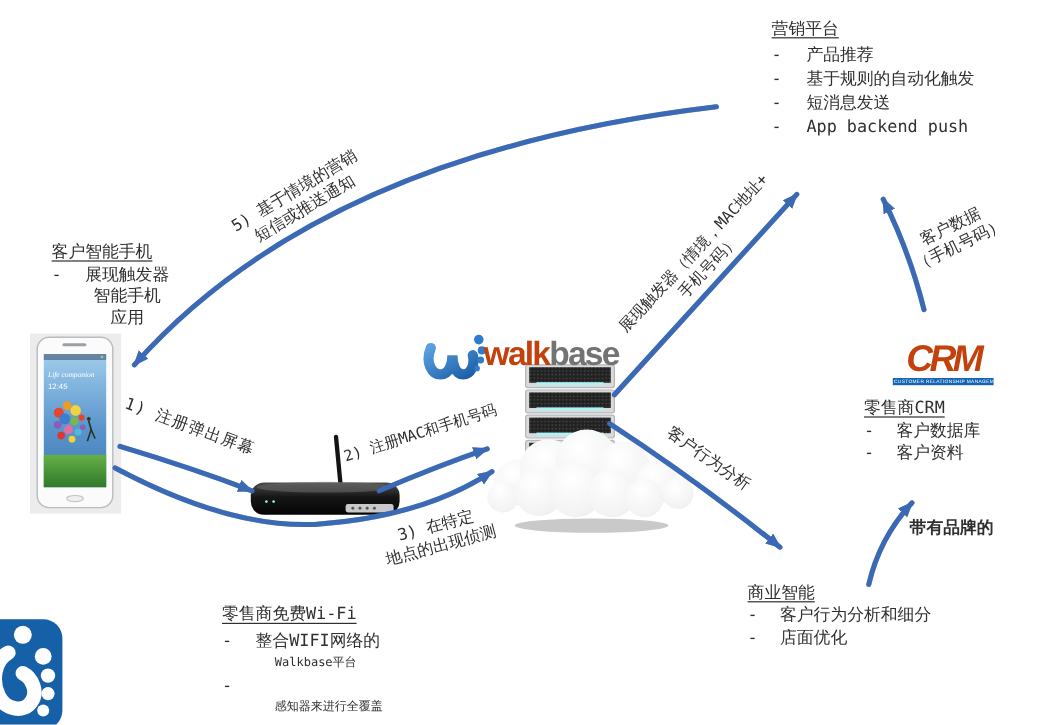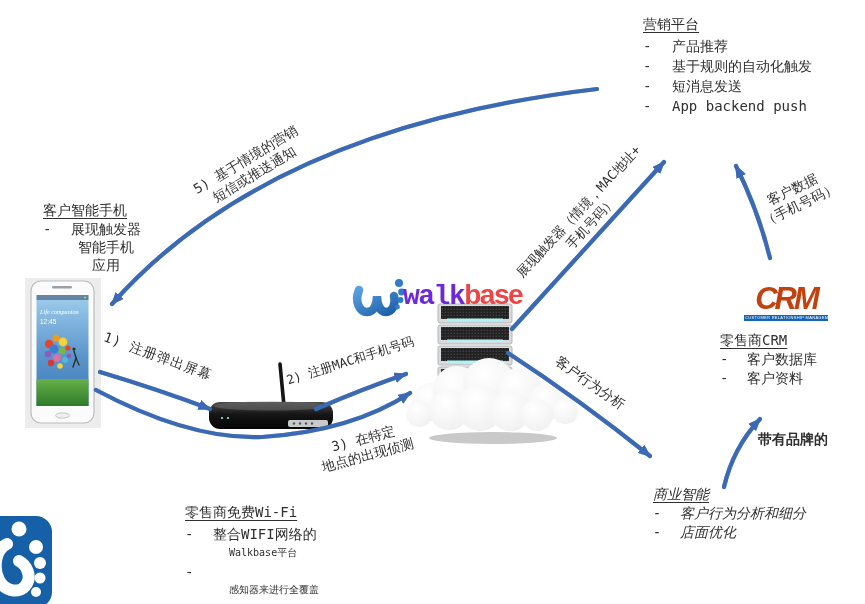--- a/index.html
+++ b/index.html
@@ -13,38 +13,38 @@
   .block .row{display:flex;line-height:20px;font-size:14px;white-space:nowrap;}
   .block .dash{flex:0 0 28px;}
   .block .cont{margin-left:44px;line-height:20px;font-size:10px;white-space:nowrap;}
   .b-marketing{left:627px;top:12px;margin-left:16px;} .b-marketing .title{line-height:24px;}
   .b-marketing .dash{flex-basis:29px;}
   .b-phone{left:3px;top:201px;margin-left:40px;}
   .b-phone .lines{display:flex;font-size:14px;line-height:18px;}
   .b-phone .lines .dash{flex:0 0 22px;}
   .b-phone .lines .centered{width:82px;text-align:center;}
   .b-crm{left:720px;top:331px;} .b-crm .row{line-height:19px;} .b-crm .dash{flex-basis:27px;}
-  .b-bi{left:653px;top:485px;font-style:italic;} .b-bi .row{line-height:18.5px;} .b-bi .dash{flex-basis:27px;}
+  .b-bi{left:623px;top:485px;} .b-bi .row{line-height:18.5px;} .b-bi .dash{flex-basis:27px;}
   .b-wifi{left:185px;top:503px;} .b-wifi .row,.b-wifi .cont{line-height:18.8px;}
   .b-wifi .rows{margin-top:3px;}
   
   .albl{position:absolute;z-index:6;font-size:13.5px;line-height:17px;white-space:nowrap;color:#2f2f2f;}
   .albl.center{text-align:center;}
   .l-step5{left:155px;top:150px;width:190px;transform:rotate(-31deg);}
   .l-step1{left:100px;top:352px;width:140px;transform:rotate(20deg);letter-spacing:1px;}
   .l-step2{left:283px;top:347px;width:165px;transform:rotate(-17.5deg);font-size:12.5px;}
   .l-step3{left:298px;top:430px;width:135px;transform:rotate(-15deg);}
   .l-trigger{left:482px;top:200px;width:205px;transform:rotate(-47deg);font-size:13px;}
   .l-custdata{left:740px;top:180px;width:112px;transform:rotate(-26deg);}
   .l-behavior{left:546px;top:386px;width:122px;transform:rotate(35deg);}
   .l-input{left:758px;top:431px;font-weight:600;font-size:14px;z-index:6;position:absolute;}
   
   .walkbase-text{left:403px;top:279px;z-index:6;font-family:"Liberation Sans",sans-serif;
     font-weight:700;font-size:28px;letter-spacing:-1.5px;position:absolute;}
-  .walkbase-text .w1{color:#6d28d9;font-family:Liberation Mono, monospace;} .walkbase-text .w2{color:#ef4444;}
+  .walkbase-text .w1{color:#c2410c;} .walkbase-text .w2{color:#737373;}
   .crm-logo{left:744px;top:284px;width:84px;z-index:6;position:absolute;text-align:center;
     font-family:"Liberation Sans",sans-serif;}
   .crm-logo .big{color:#c2410c;font-weight:700;font-style:italic;font-size:31px;line-height:30px;letter-spacing:-3px;}
   .crm-logo .bar{background:#1464b4;color:#fff;font-size:4px;line-height:6px;letter-spacing:.3px;
     margin-top:1px;padding:0 1px;white-space:nowrap;overflow:hidden;}
   
   svg{display:block;}
   .arrows{position:absolute;left:0;top:0;z-index:5;filter:drop-shadow(0.6px 0.8px 0.6px rgba(60,60,60,.35));}
   .gfx{position:absolute;z-index:3;}
 </style>

